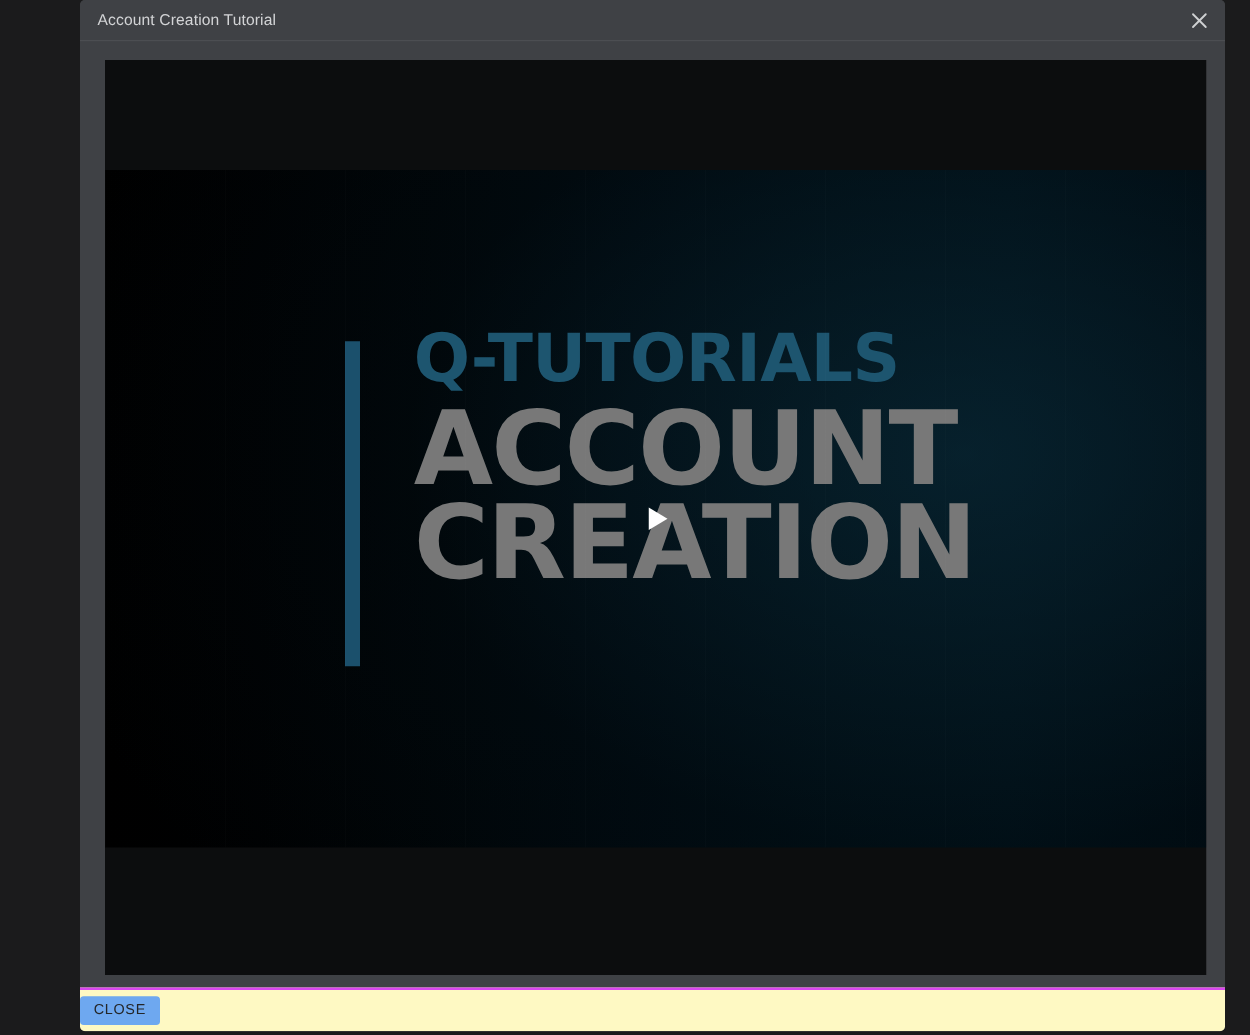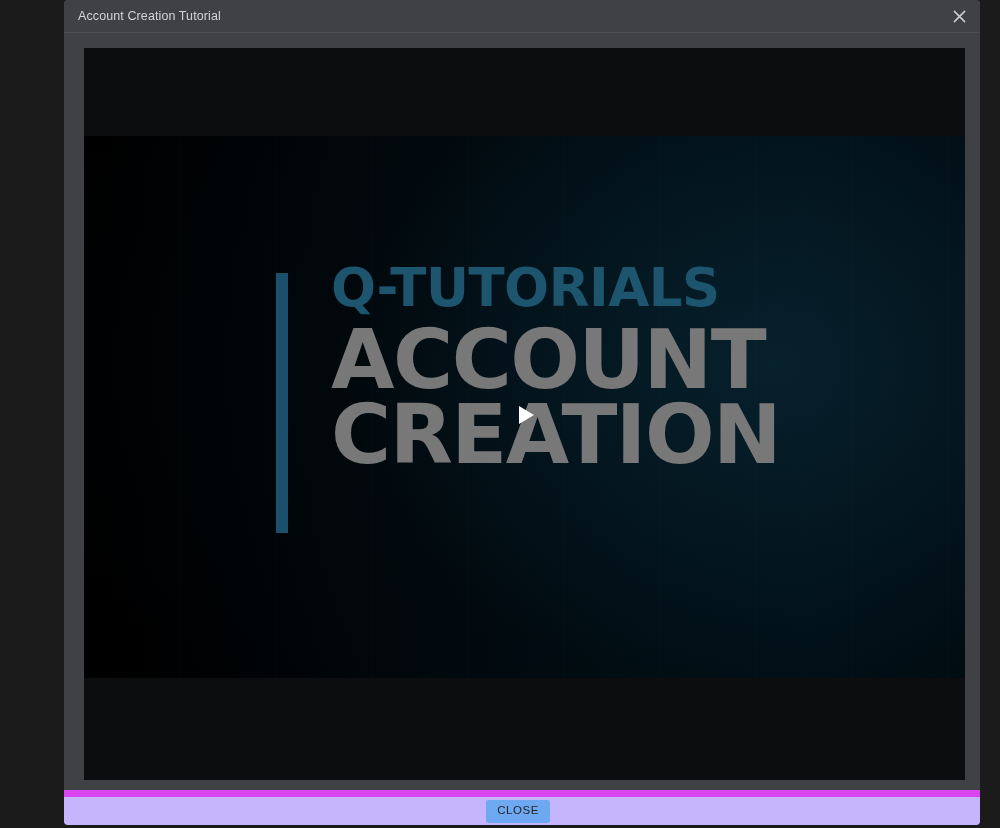--- a/index.html
+++ b/index.html
@@ -174,25 +174,25 @@
     margin-top: 1px;
     border-top: 9px solid transparent;
     border-bottom: 9px solid transparent;
     border-left: 15px solid #ffffff;
   }
 
   
   #dialog-footer {
     height: 35px;
     min-height: 35px;
-    background: #c4b5fd;
-    border-top: 7px solid #d946ef;
-    display: flex;
-    align-items: center;
-    justify-content: center;
+    background: #fef9c3;
+    border-top: 2px solid #d946ef;
+    display: flex;
+    align-items: center;
+    justify-content: flex-start;
     padding-right: 8px;
   }
 
   #close-button {
     background: #6ea8f0;
     color: #242628;
     border: none;
     border-radius: 3px;
     height: 23px;
     padding: 0 11px;

